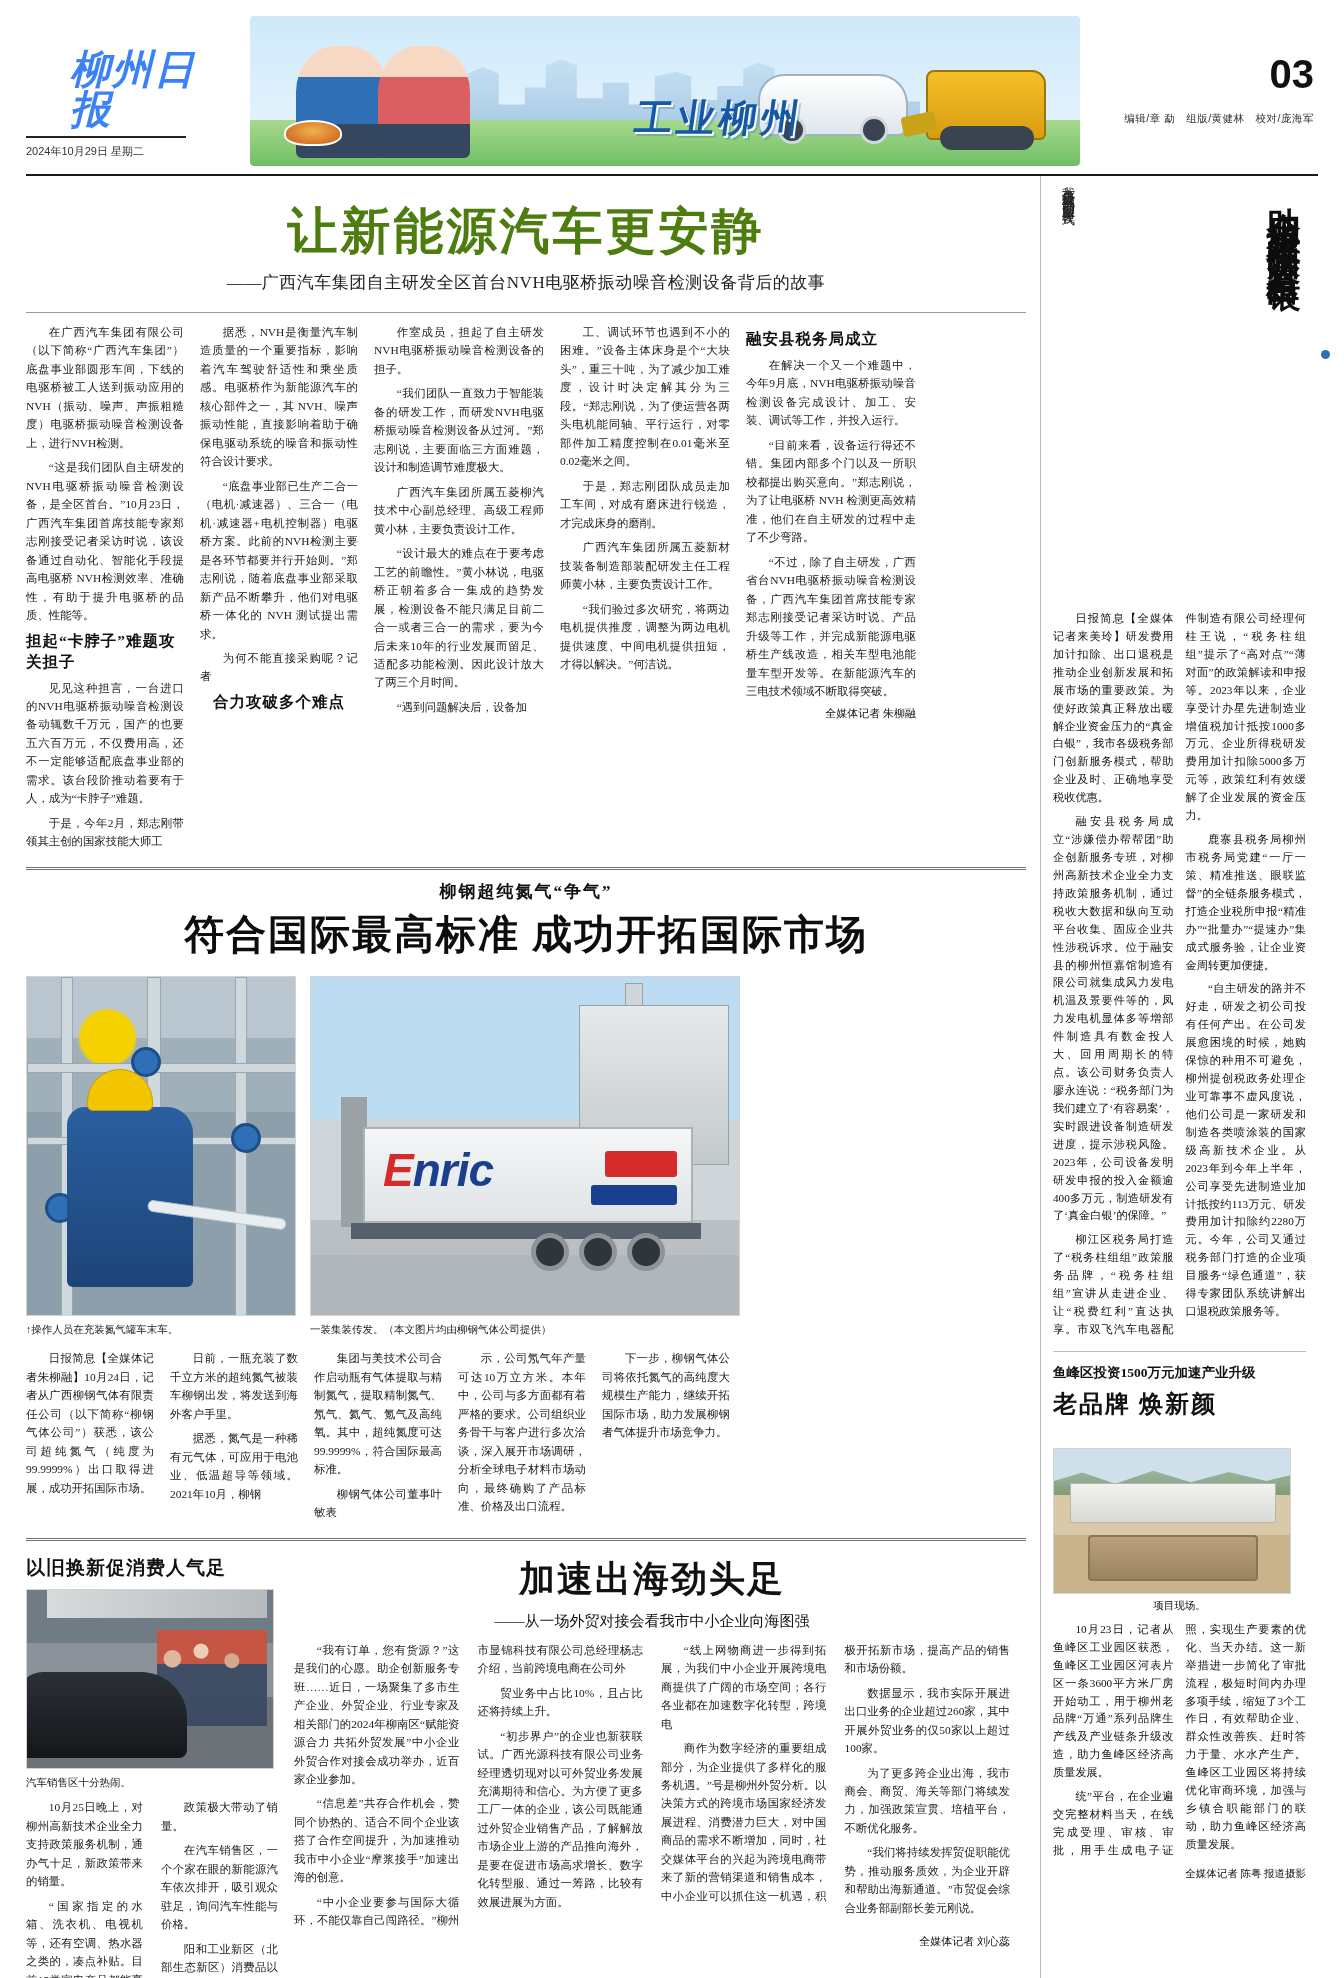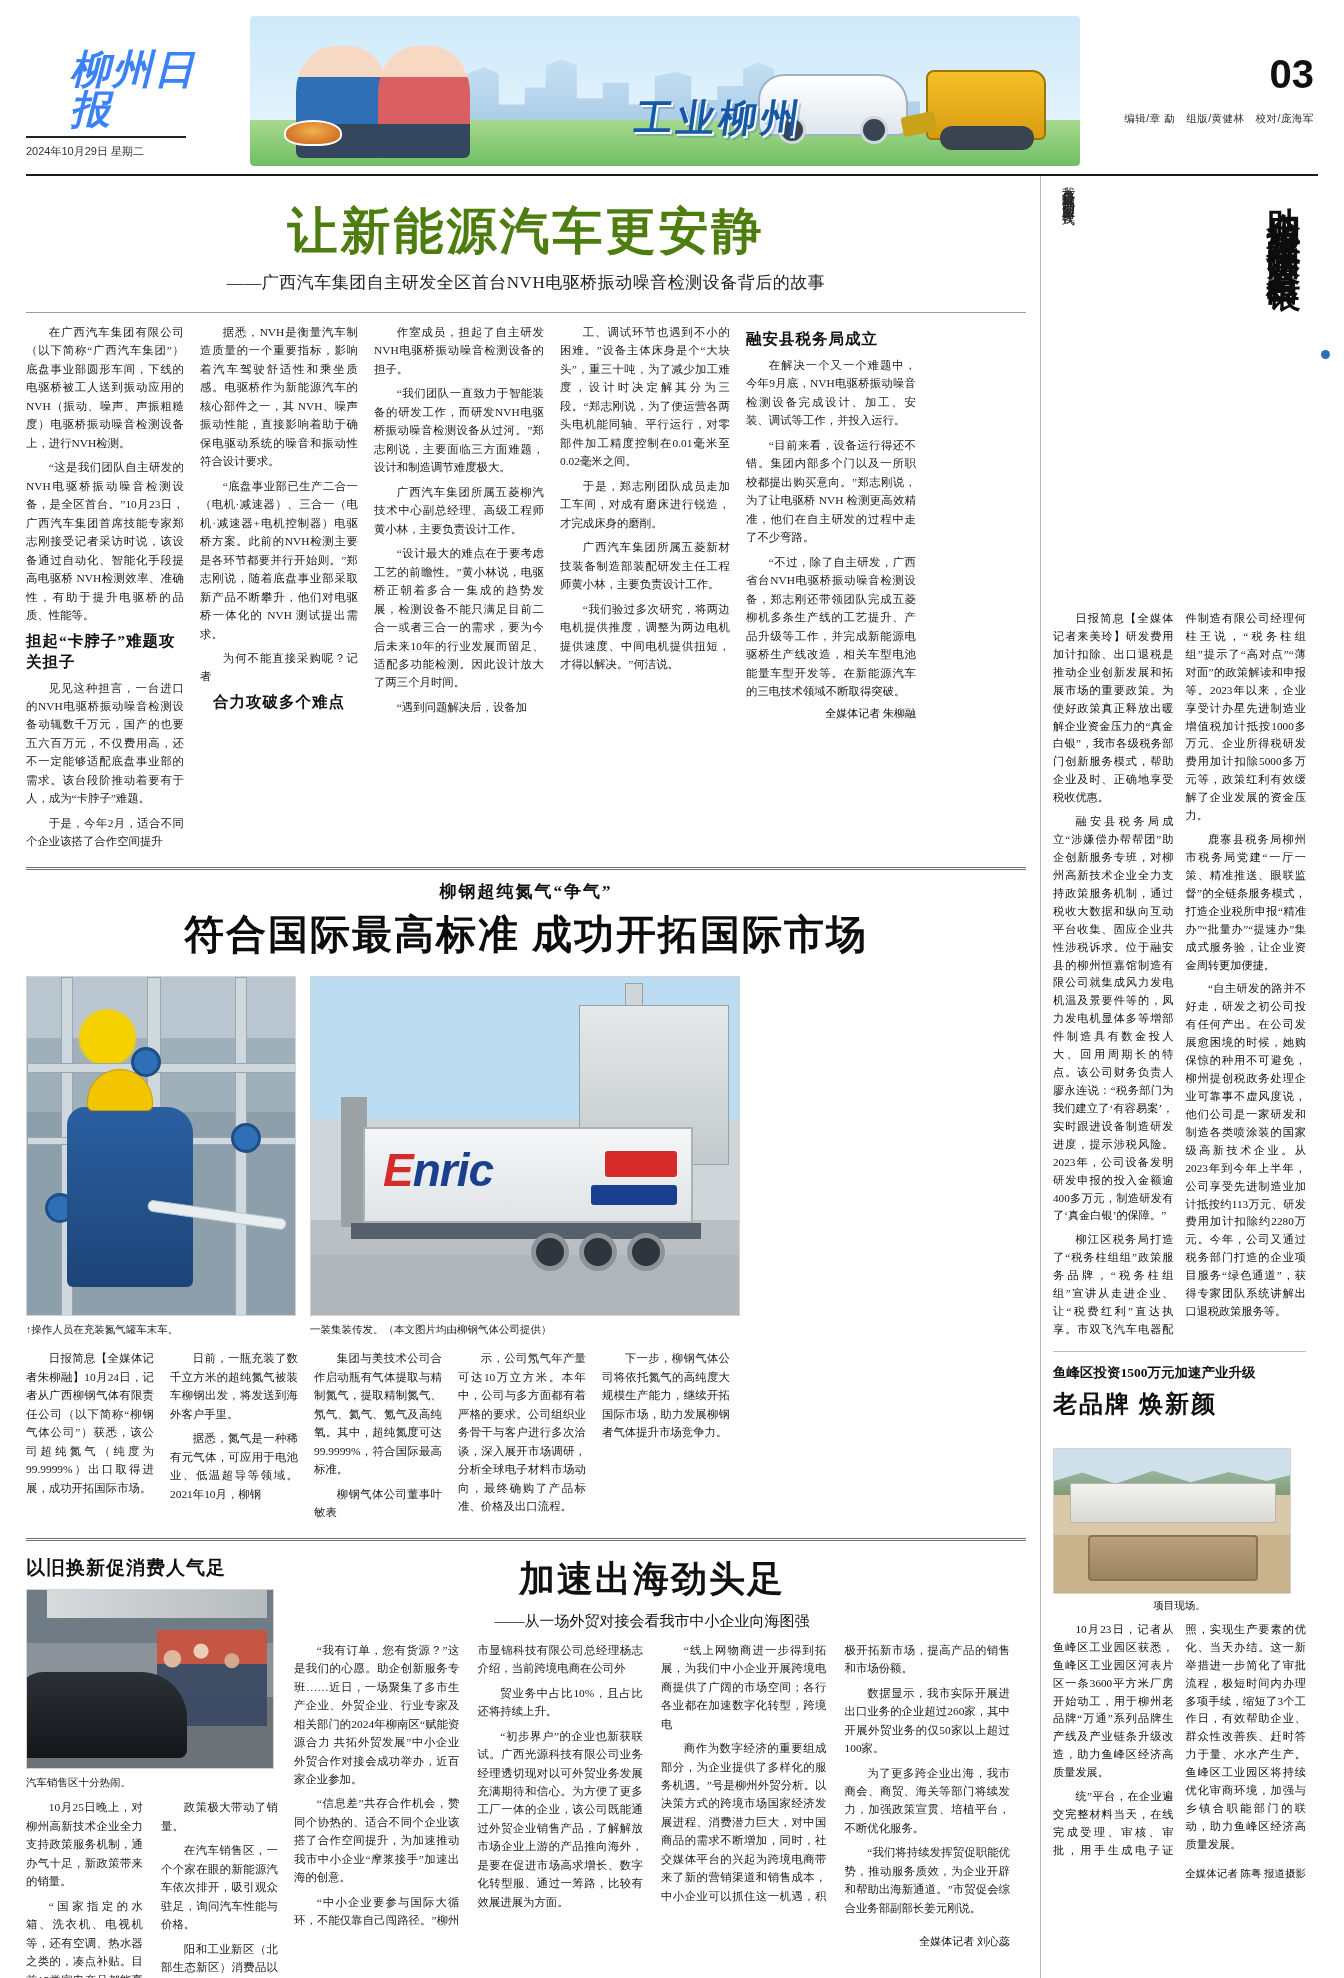--- a/index.html
+++ b/index.html
@@ -393,21 +393,21 @@
 
           <div style="display:flex; gap:16px;">
             <div style="width:158px;">
               <div class="textcols">
                 <p>在广西汽车集团有限公司（以下简称“广西汽车集团”）底盘事业部圆形车间，下线的电驱桥被工人送到振动应用的NVH（振动、噪声、声振粗糙度）电驱桥振动噪音检测设备上，进行NVH检测。</p>
                 <p>“这是我们团队自主研发的NVH电驱桥振动噪音检测设备，是全区首台。”10月23日，广西汽车集团首席技能专家郑志刚接受记者采访时说，该设备通过自动化、智能化手段提高电驱桥 NVH检测效率、准确性，有助于提升电驱桥的品质、性能等。</p>
               </div>
               <div class="sub-sub" style="text-align:left;">担起“卡脖子”难题攻关担子</div>
               <div class="textcols">
                 <p>见见这种担言，一台进口的NVH电驱桥振动噪音检测设备动辄数千万元，国产的也要五六百万元，不仅费用高，还不一定能够适配底盘事业部的需求。该台段阶推动着要有于人，成为“卡脖子”难题。</p>
-                <p>于是，今年2月，适合不同个企业该搭了合作空间提升</p>
+                <p>于是，今年2月，郑志刚带领其主创的国家技能大师工</p>
               </div>
             </div>
 
             <div style="width:158px;">
               <div class="textcols">
                 <p>据悉，NVH是衡量汽车制造质量的一个重要指标，影响着汽车驾驶舒适性和乘坐质感。电驱桥作为新能源汽车的核心部件之一，其 NVH、噪声振动性能，直接影响着助于确保电驱动系统的噪音和振动性符合设计要求。</p>
                 <p>“底盘事业部已生产二合一（电机·减速器）、三合一（电机·减速器+电机控制器）电驱桥方案。此前的NVH检测主要是各环节都要并行开始则。”郑志刚说，随着底盘事业部采取新产品不断攀升，他们对电驱桥一体化的 NVH 测试提出需求。</p>
                 <p>为何不能直接采购呢？记者</p>
               </div>
               <div class="sub-sub">合力攻破多个难点</div>
@@ -430,21 +430,21 @@
                 <p>广西汽车集团所属五菱新材技装备制造部装配研发主任工程师黄小林，主要负责设计工作。</p>
                 <p>“我们验过多次研究，将两边电机提供推度，调整为两边电机提供速度、中间电机提供扭短，才得以解决。”何洁说。</p>
               </div>
             </div>
 
             <div style="width:170px;">
               <div class="sub-sub" style="text-align:left;">融安县税务局成立</div>
               <div class="textcols">
                 <p>在解决一个又一个难题中，今年9月底，NVH电驱桥振动噪音检测设备完成设计、加工、安装、调试等工作，并投入运行。</p>
                 <p>“目前来看，设备运行得还不错。集团内部多个门以及一所职校都提出购买意向。”郑志刚说，为了让电驱桥 NVH 检测更高效精准，他们在自主研发的过程中走了不少弯路。</p>
-                <p>“不过，除了自主研发，广西省台NVH电驱桥振动噪音检测设备，郑志刚还带领团队完成五菱柳机多条生产线的工艺提升、产品升级等工作，并完成新能源电驱桥生产线改造，相关车型电池能量车型开发等。在新能源汽车的三电技术领域不断取得突破。</p>
+                <p>“不过，除了自主研发，广西省台NVH电驱桥振动噪音检测设备，广西汽车集团首席技能专家郑志刚接受记者采访时说、产品升级等工作，并完成新能源电驱桥生产线改造，相关车型电池能量车型开发等。在新能源汽车的三电技术领域不断取得突破。</p>
               </div>
               <div class="byline">全媒体记者 朱柳融</div>
             </div>
           </div>
         </div>
 
         <div class="dbl-rule"></div>
 
         <div>
           <div class="kicker">柳钢超纯氮气“争气”</div>

